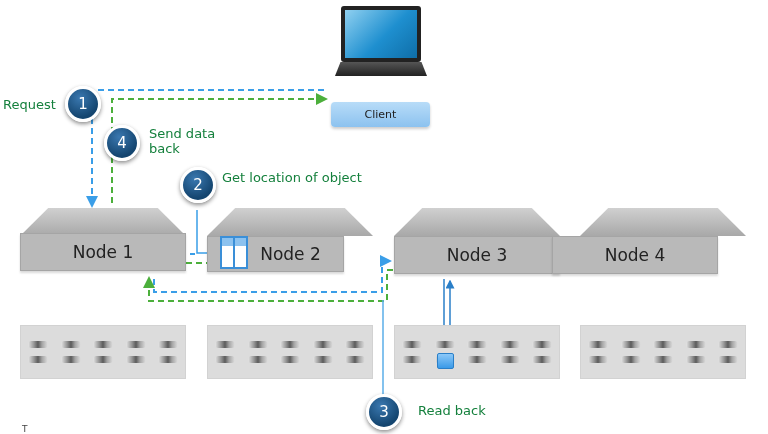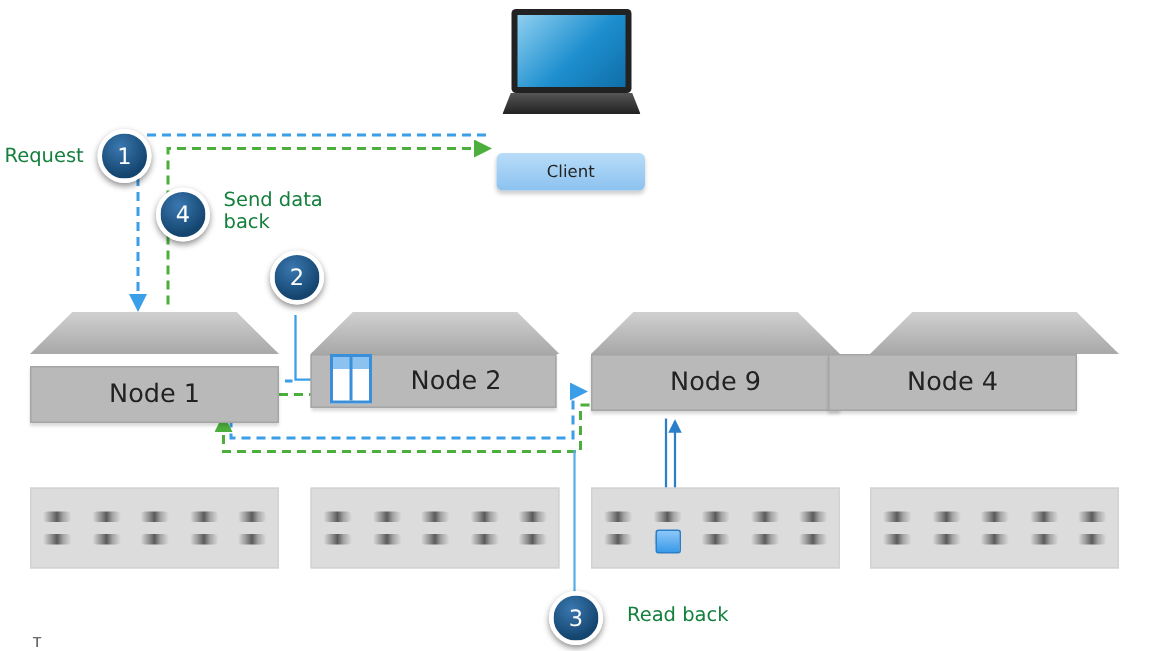--- a/index.html
+++ b/index.html
@@ -51,36 +51,36 @@
 <div class="abs" style="left:335px;top:6px;width:92px;height:72px;">
   <div class="abs" style="left:6px;top:0;width:80px;height:56px;background:#222;border-radius:3px;"></div>
   <div class="abs" style="left:10px;top:4px;width:72px;height:48px;background:linear-gradient(135deg,#8fd0f0,#1e8fcf 55%,#0f6ea8);"></div>
   <div class="abs" style="left:0;top:56px;width:92px;height:14px;background:linear-gradient(#555,#222);clip-path:polygon(6% 0,94% 0,100% 100%,0 100%);"></div>
 </div>
 <div class="client-box">
   <span>Client</span>
 </div>
 
 <div class="node-top" style="left:20px;top:208px;width:166px;"></div>
-<div class="node-face" style="left:20px;top:244px;width:164px;">
+<div class="node-face" style="left:20px;top:233px;width:164px;">
     <span>Node 1</span>
   </div>
 
 <div class="node-top" style="left:207px;top:208px;width:166px;"></div>
-<div class="node-face" style="left:207px;top:236px;width:164px;padding-left:30px;box-sizing:border-box;">
+<div class="node-face" style="left:207px;top:236px;width:137px;padding-left:30px;box-sizing:border-box;">
     <span>Node 2</span>
   </div>
 <div class="abs" style="left:220px;top:236px;width:28px;height:33px;border:2px solid #3a8fd8;background:#fff;box-sizing:border-box;">
   <div class="abs" style="left:0;top:0;width:24px;height:8px;background:#8cc2ef;"></div>
   <div class="abs" style="left:11px;top:0;width:2px;height:29px;background:#3a8fd8;"></div>
 </div>
 
 <div class="node-top" style="left:394px;top:208px;width:166px;"></div>
 <div class="node-face" style="left:394px;top:236px;width:164px;">
-    <span>Node 9</span>
+    <span>Node 3</span>
   </div>
 
 <div class="node-top" style="left:580px;top:208px;width:166px;"></div>
 <div class="node-face" style="left:552px;top:236px;width:164px;align-items:center;">
     <span>Node 4</span>
   </div>
 
 <div class="rack" style="left:20px;top:325px;width:164px;"></div>
 <div class="rack" style="left:207px;top:325px;width:164px;"></div>
 <div class="rack" style="left:394px;top:325px;width:164px;"></div>
@@ -140,20 +140,21 @@
   </div>
 <div class="label" style="left:149px;top:126px;">
   <div>Send data</div>
   <div>back</div>
 </div>
 
 <div class="badge" style="left:180px;top:167px;">
     <span>2</span>
   </div>
 <div class="label" style="left:222px;top:170px;">
+  <div>Get location of object</div>
 </div>
 
 <div class="badge" style="left:366px;top:394px;">
     <span>3</span>
   </div>
 <div class="label" style="left:418px;top:403px;">Read back</div>
 
 <div class="abs" style="left:22px;top:424px;font-size:9px;color:#444;">T</div>
 
 </body></html>

